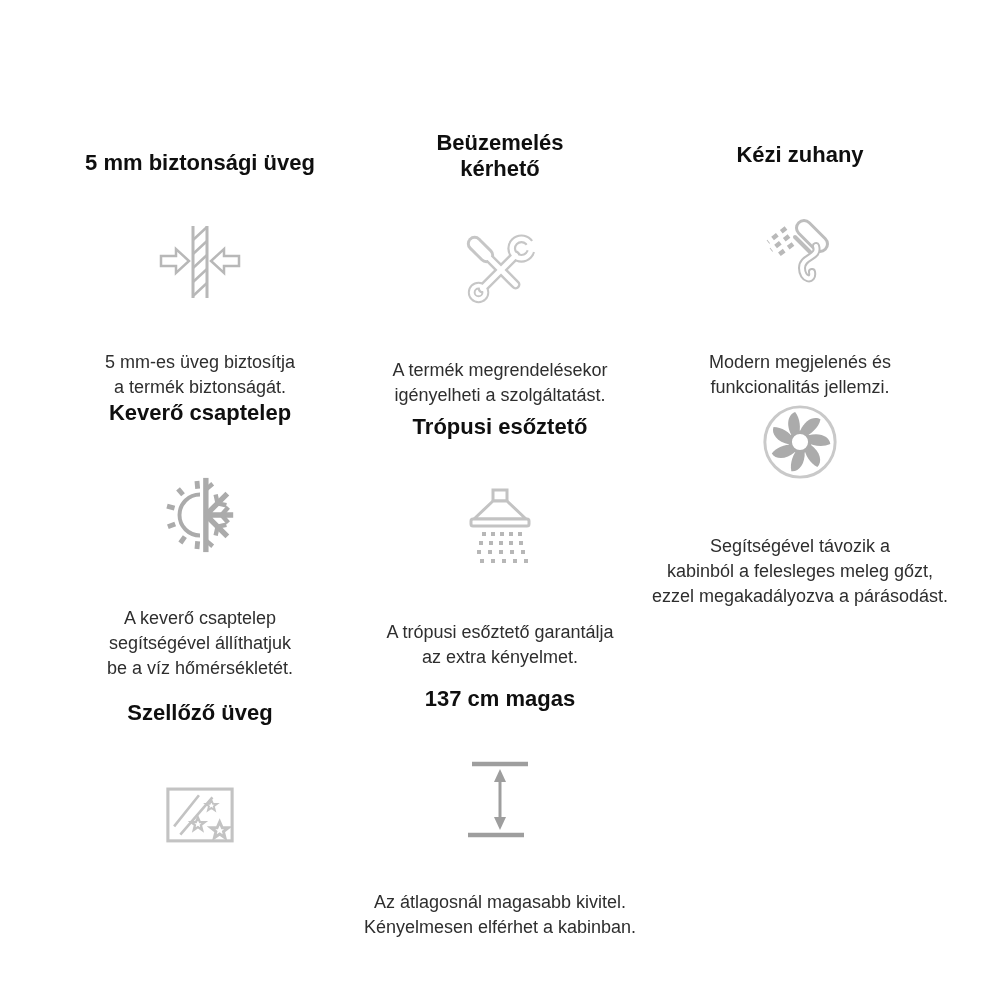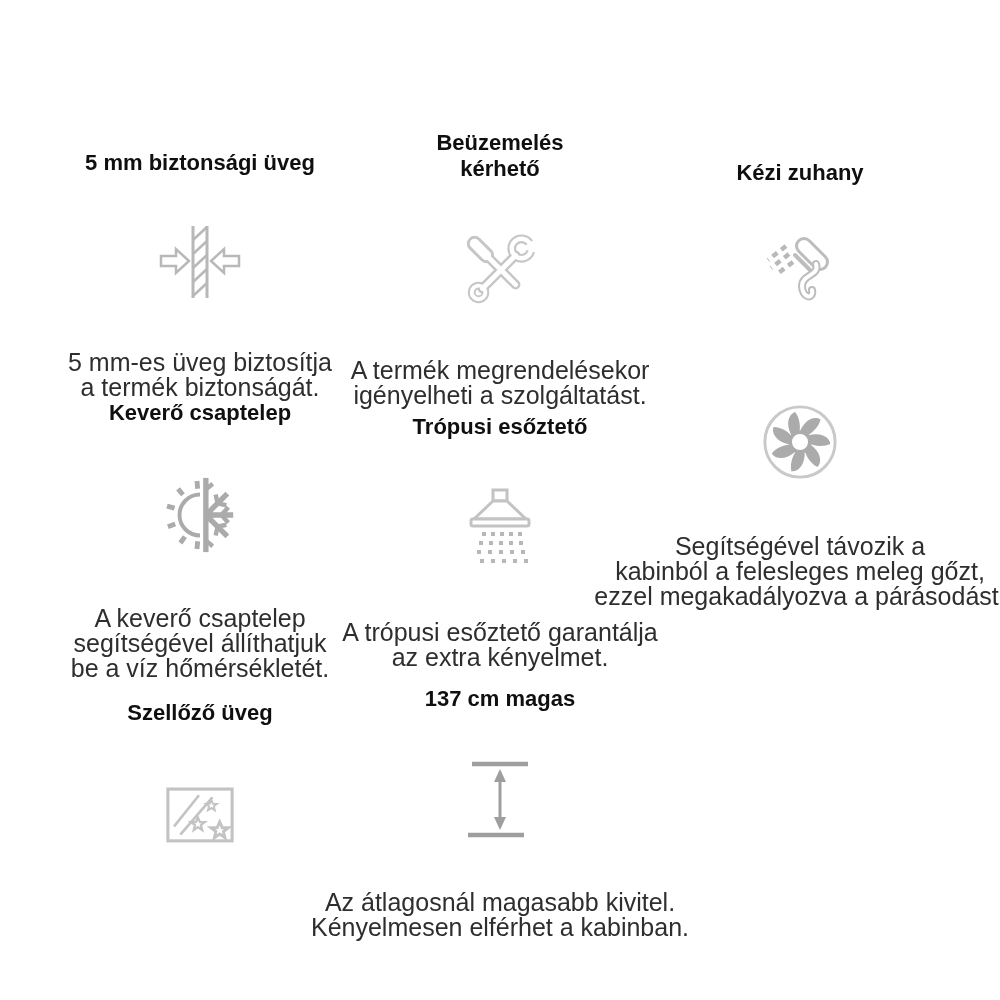--- a/index.html
+++ b/index.html
@@ -38,21 +38,21 @@
   .iconbox{
     height:84px;
     display:flex;
     align-items:center;
     justify-content:center;
   }
   .desc{
     margin:2px 0 0 0;
     text-align:center;
     white-space:pre-line;
-    font-size:25px;
+    font-size:18px;
     line-height:25px;
     color:#2e2e2e;
     width:max-content;
   }
   svg{display:block;}
 </style>
 </head>
 <body>
 
 <main class="features">
@@ -101,20 +101,22 @@
         <path d="M46,12 L62,28" stroke="#bdbdbd" stroke-width="18" stroke-linecap="round"></path>
         <path d="M46,12 L62,28" stroke="#ffffff" stroke-width="12" stroke-linecap="round"></path>
         <path d="M37,21 L53,37" stroke="#bdbdbd" stroke-width="4" stroke-linecap="round"></path>
         <path d="M58,30 C62,42 44,40 44,52 C44,64 56,66 54,56" stroke="#bdbdbd" stroke-width="8" stroke-linecap="round"></path>
         <path d="M58,30 C62,42 44,40 44,52 C44,64 56,66 54,56" stroke="#ffffff" stroke-width="4" stroke-linecap="round"></path>
         <path d="M28,12 L10,26" stroke="#b9b9b9" stroke-width="4.5" stroke-dasharray="6 5"></path>
         <path d="M31,20 L13,34" stroke="#b9b9b9" stroke-width="4.5" stroke-dasharray="6 5"></path>
         <path d="M35,28 L19,40" stroke="#b9b9b9" stroke-width="4.5" stroke-dasharray="6 5"></path>
       </svg>
     </div>
+    <p class="desc">Modern megjelenés és
+funkcionalitás jellemzi.</p>
   </section>
 
   <section class="cell">
     <h2 class="title">Keverő csaptelep</h2>
     <div class="iconbox">
       <svg width="82" height="82" viewBox="0 0 84 84" fill="none" stroke="#ababab">
         <path d="M42,21 A21,21 0 0 0 42,63" stroke-width="4"></path>
         <path d="M39.6,15.1 L38.9,7.1 M24.6,21.3 L19.5,15.2 M15.9,35 L8.2,32.9 M16.6,51.2 L9.1,54 M26.5,64.1 L21.9,70.7 M39.6,68.9 L38.9,76.9" stroke-width="5"></path>
         <path d="M48,4 V80" stroke-width="5.5"></path>
         <path d="M48,42 H76 M48,42 L70,20 M48,42 L70,64" stroke-width="5.5"></path>

